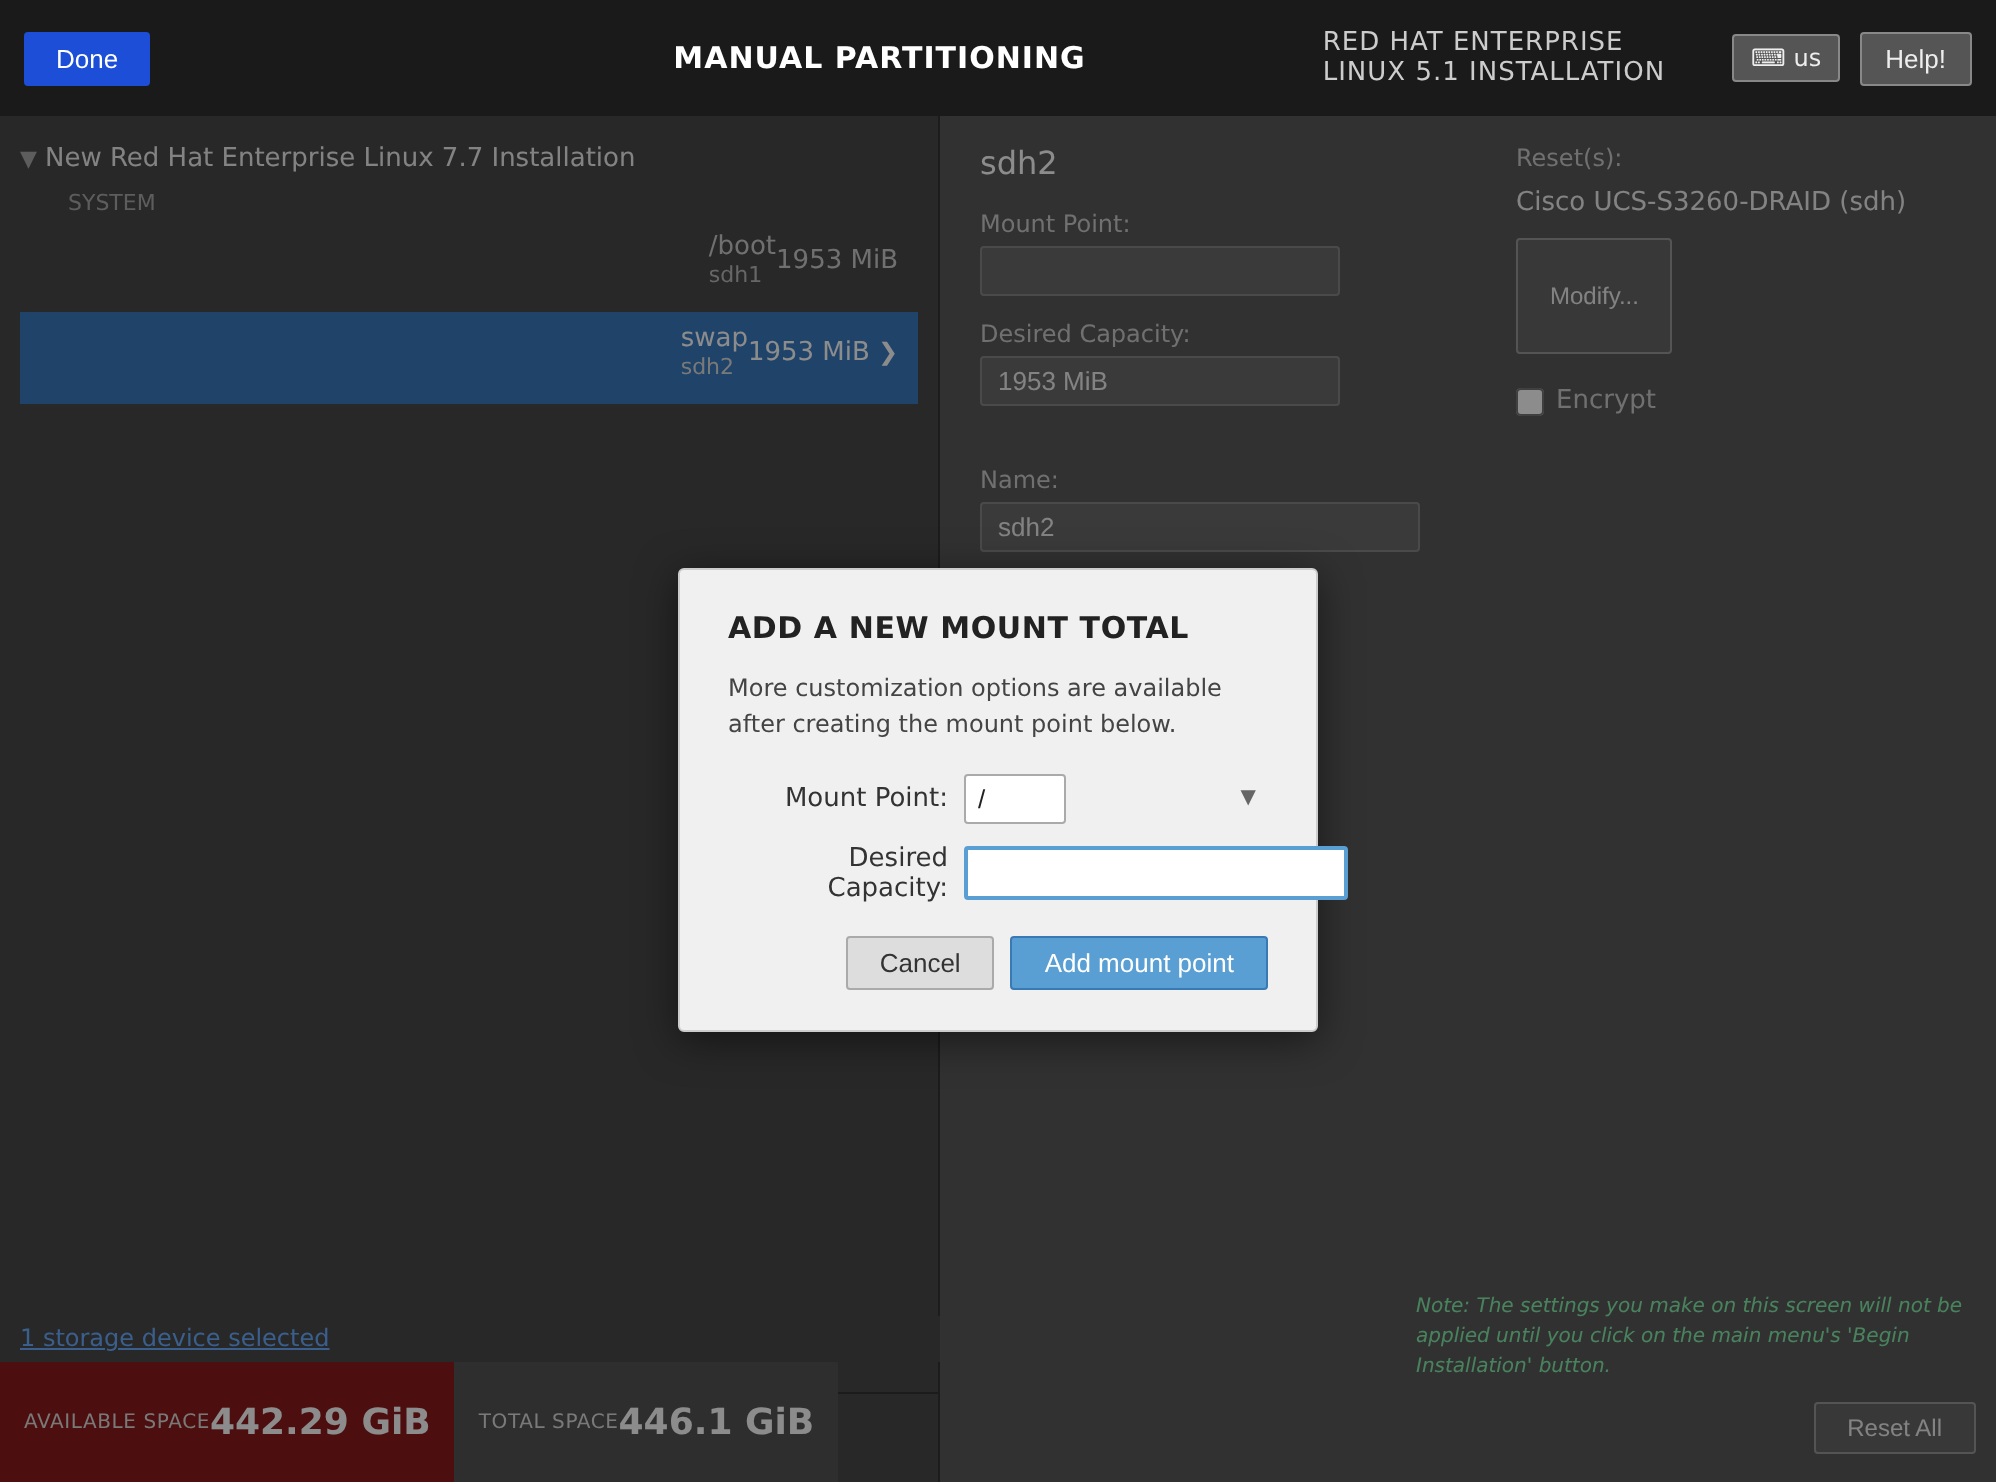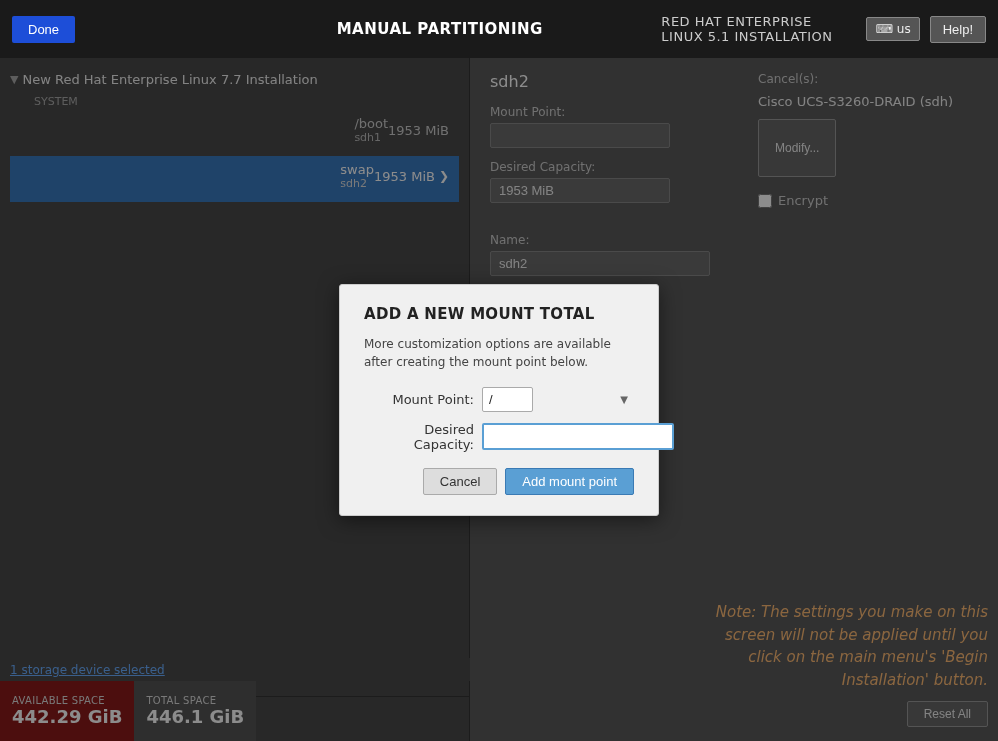--- a/index.html
+++ b/index.html
@@ -179,22 +179,23 @@
       bottom: 0;
       left: 0;
       width: 470px;
       display: flex;
       align-items: stretch;
       height: 60px;
     }
     .space-block {
       padding: 6px 12px;
       display: flex;
-      flex-direction: column;
+      flex-direction: row;
       justify-content: center;
+      align-items: center;
     }
     .space-block.available {
       background: #8b1a1a;
       min-width: 130px;
     }
     .space-block.total {
       background: #555;
       min-width: 110px;
     }
     .space-label {
@@ -311,23 +312,23 @@
       padding: 5px 16px;
       font-size: 12px;
       cursor: pointer;
       border-radius: 2px;
     }
     .note-text {
       position: absolute;
       bottom: 20px;
       right: 10px;
       width: 280px;
-      font-size: 15px;
-      color: #fdba74;
-      text-align: right;
+      font-size: 10px;
+      color: #86efac;
+      text-align: left;
       line-height: 1.5;
       font-style: italic;
     }
     .reset-button {
       position: absolute;
       bottom: 14px;
       right: 10px;
       background: #666;
       border: 1px solid #999;
       color: #eee;
@@ -528,21 +529,21 @@
       <input class="field-input" type="text" value="" style="width: 180px;">
     </div>
 
     <div class="field-group">
       <div class="field-label">Desired Capacity:</div>
       <input class="field-input" type="text" value="1953 MiB" style="width: 180px;">
     </div>
 
     
     <div class="devices-section">
-      <div class="devices-label">Cancel(s):</div>
+      <div class="devices-label">Reset(s):</div>
       <div class="devices-value">Cisco UCS-S3260-DRAID (sdh)</div>
       <button class="modify-button">Modify...</button>
 
       <div class="encrypt-row">
         <input type="checkbox" class="encrypt-checkbox" style="">
         <span class="encrypt-label">Encrypt</span>
       </div>
     </div>
 
     <div class="name-section">

